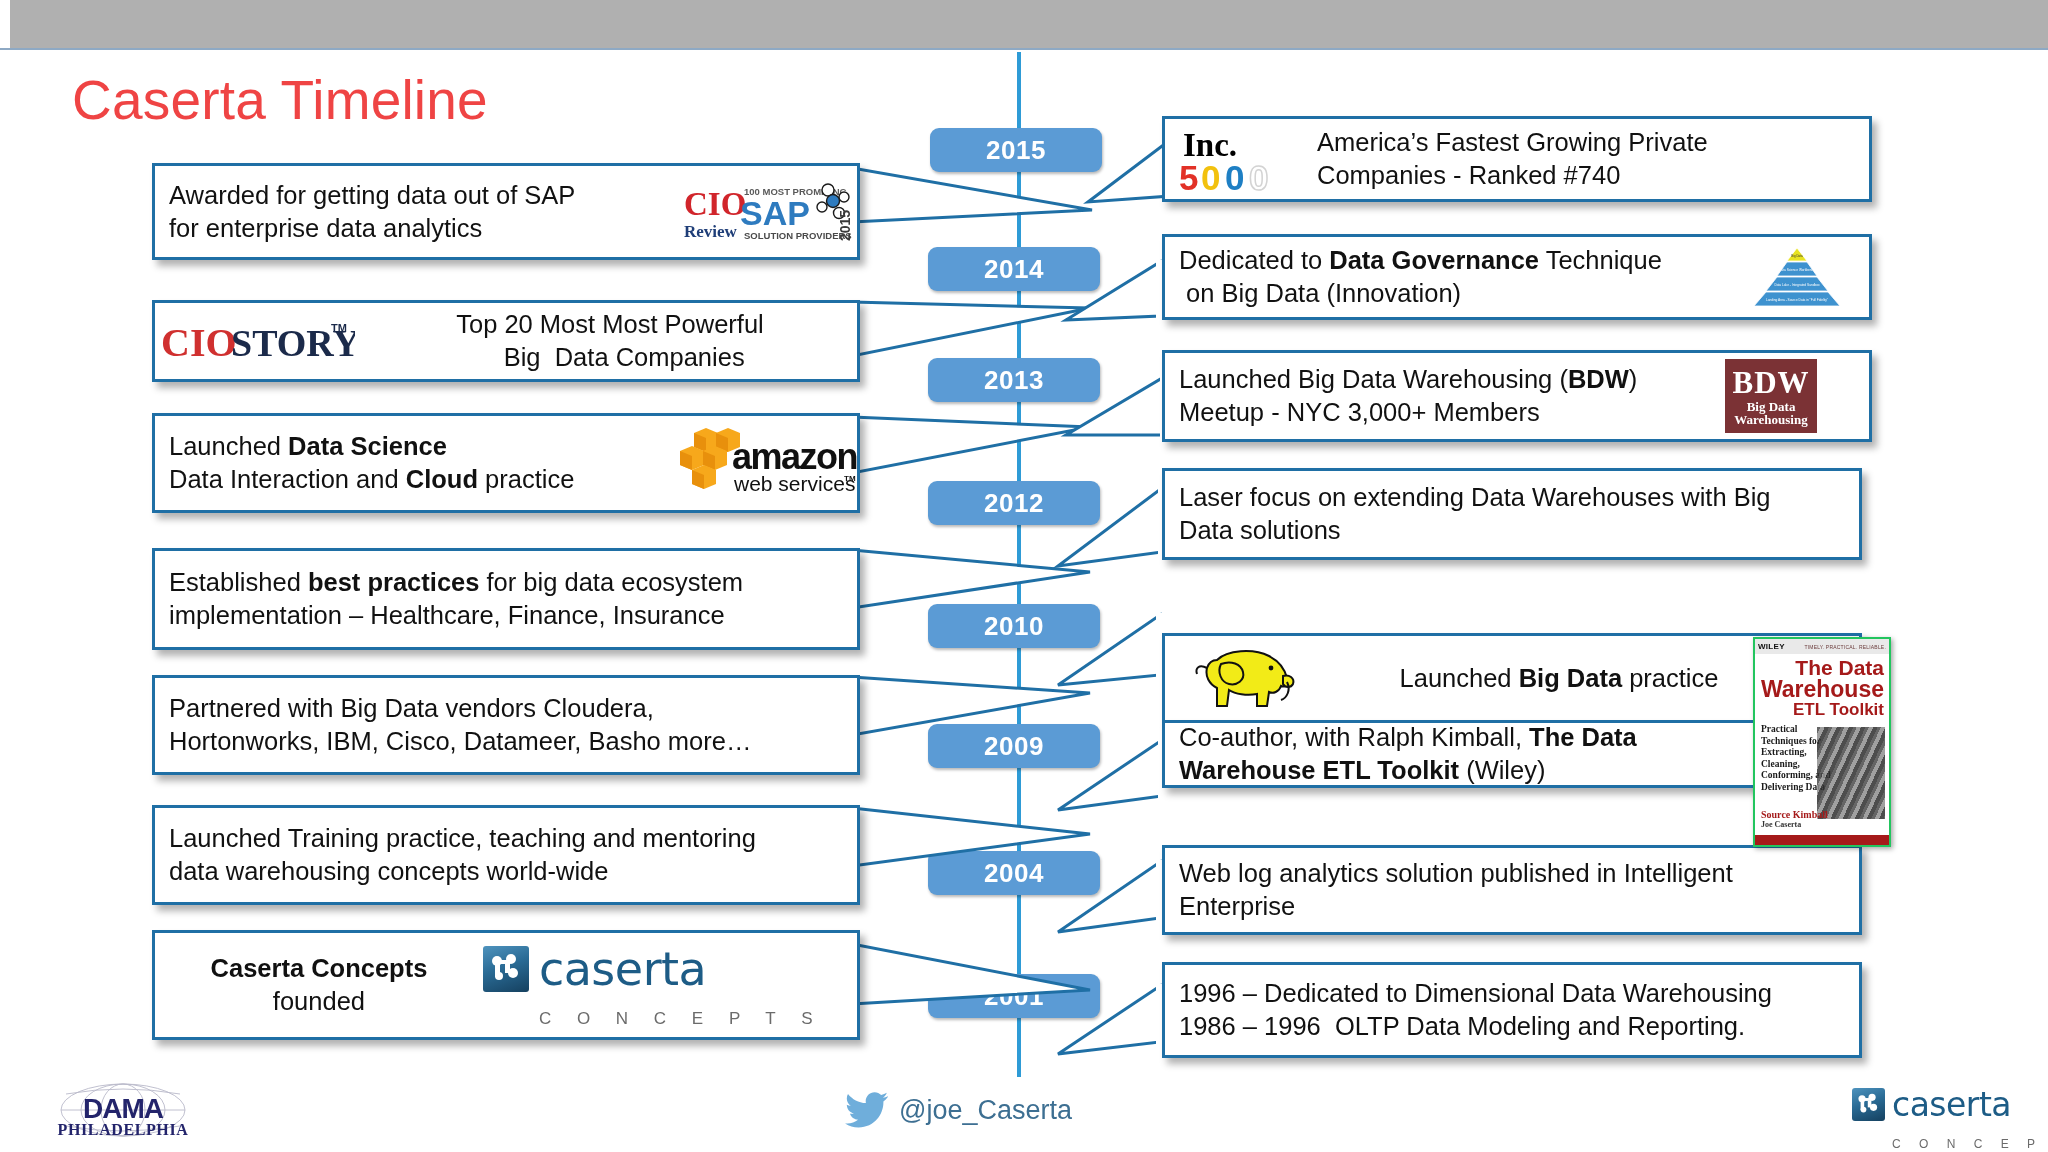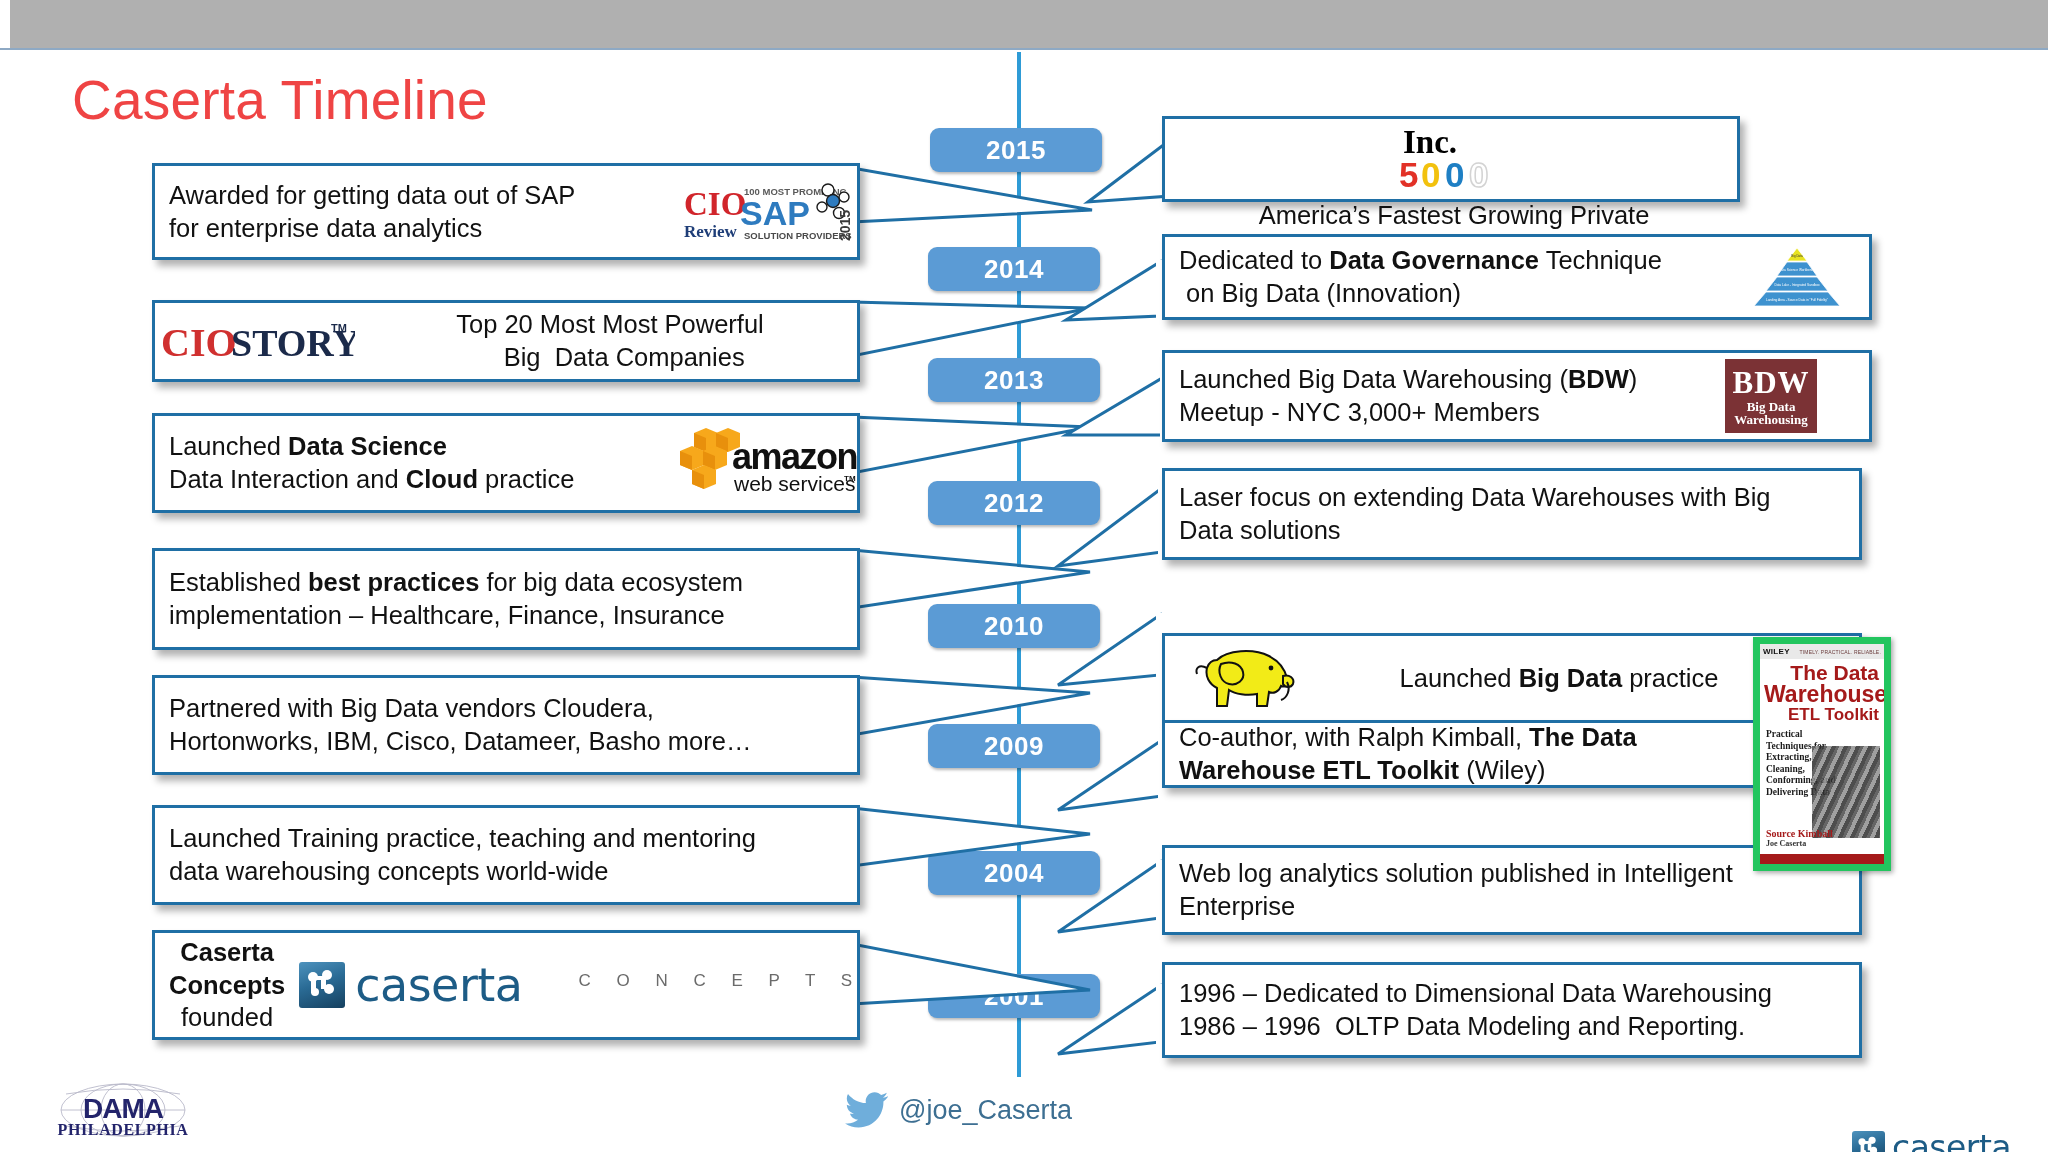--- a/index.html
+++ b/index.html
@@ -78,41 +78,41 @@
     font-family: "Liberation Serif", serif; line-height: 1.0;
   }
   .logo-bdw .l1 { font-size: 31px; font-weight: 700; letter-spacing: 1px; }
   .logo-bdw .l2 { font-size: 13px; font-weight: 700; margin-top: 2px; }
   .logo-bdw .l3 { font-size: 13px; font-weight: 700; }
 
   
   .logo-hadoop { position: relative; width: 118px; height: 72px; flex: 0 0 auto; }
 
   
-  .logo-caserta { position: relative; display: flex; flex-direction: row; flex: 0 0 auto; }
+  .logo-caserta { position: relative; display: flex; flex-direction: column; flex: 0 0 auto; }
   .lc-row { display: flex; align-items: center; }
   .lc-mark {
     width: 46px; height: 46px; border-radius: 3px;
     background: linear-gradient(160deg,#4E93BE 0%, #2A6B95 45%, #15405F 100%);
     position: relative; flex: 0 0 auto;
   }
   .lc-word {
     font-size: 46px; font-weight: 400; letter-spacing: -0.5px;
     color: #1D5C86; margin-left: 10px;
     font-family: "DejaVu Sans", sans-serif;
   }
   .lc-sub {
     font-size: 17px; color: #6b6b6b; letter-spacing: 10.5px;
     margin-top: 13px; margin-left: 56px; font-weight: 400;
   }
 
   
   .book {
-    position: absolute; width: 138px; height: 234px; background: #ffffff;
-    border: 7px solid #22c55e; box-shadow: 2px 2px 5px rgba(0,0,0,.35);
+    position: absolute; width: 138px; height: 210px; background: #ffffff;
+    border: 2px solid #22c55e; box-shadow: 2px 2px 5px rgba(0,0,0,.35);
     overflow: hidden;
   }
   .book .bk-top { height: 15px; background:#e9e9e9; display:flex; align-items:center; justify-content:space-between; padding:0 3px;}
   .book .bk-wiley { font-size: 8px; font-weight:700; color:#111; letter-spacing:.3px;}
   .book .bk-tag { font-size:5px; color:#6a3a3a; letter-spacing:.2px;}
   .book .bk-title { color:#A51A1A; font-weight:700; text-align:right; padding:3px 5px 0 4px; line-height:1.0; font-family:"Liberation Sans",sans-serif;}
   .book .bt1 { font-size: 21px; }
   .book .bt2 { font-size: 23px; }
   .book .bt3 { font-size: 17px; }
   .book .bk-sub { font-size: 9.5px; color:#1a1a1a; font-weight:700; line-height:1.22; padding:6px 4px 0 6px; width: 86px; font-family:"Liberation Serif",serif;}
@@ -301,21 +301,21 @@
             <rect x="22" y="18" width="5" height="9"></rect>
           </g>
         </svg>
       </div>
       <div class="lc-word">caserta</div>
     </div>
     <div class="lc-sub">C O N C E P T S</div>
   </div>
 </div>
 
-<div class="callout" style="left:1162px; top:116px; width:578px; height:86px;flex-direction:column;">
+<div class="callout" style="left:1162px; top:116px; width:710px; height:86px;">
   <div class="logo-inc" style="margin-left:12px;">
     <svg viewBox="0 0 120 74" width="120" height="74">
       <text x="6" y="34" font-family="Liberation Serif, serif" font-size="33" font-weight="700" fill="#000000">Inc.</text>
       <text x="2" y="68" font-family="Liberation Sans, sans-serif" font-size="35" font-weight="700" fill="#E23127">5</text>
       <text x="24" y="68" font-family="Liberation Sans, sans-serif" font-size="35" font-weight="700" fill="#F2C10E">0</text>
       <text x="48" y="68" font-family="Liberation Sans, sans-serif" font-size="35" font-weight="700" fill="#1E7FC4">0</text>
       <text x="72" y="68" font-family="Liberation Sans, sans-serif" font-size="35" font-weight="700" fill="#ffffff" stroke="#d3d3d3" stroke-width="1.5">0</text>
     </svg>
   </div>
   <div class="ctext" style="flex:1; padding-left:20px;">America’s Fastest Growing Private<br>Companies - Ranked #740</div>

